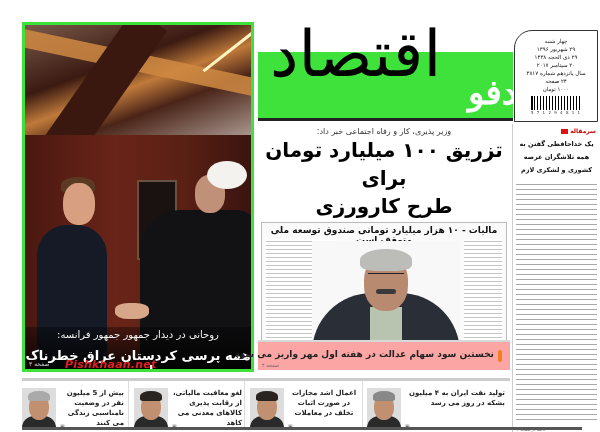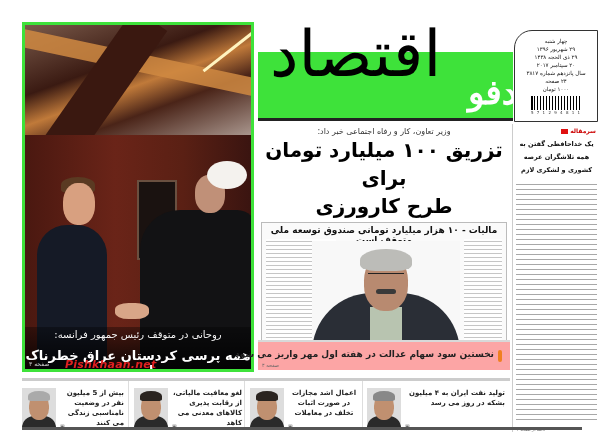--- a/index.html
+++ b/index.html
@@ -152,21 +152,21 @@
     <div class="door"></div>
     <div class="person-left-body"></div>
     <div class="person-left-hair"></div>
     <div class="person-left-head"></div>
     <div class="person-right-body"></div>
     <div class="person-right-head"></div>
     <div class="turban"></div>
     <div class="hands"></div>
   </div>
   <div class="photo-caption">
-    <div class="caption-kicker">روحانی در متوقف رئیس جمهور فرانسه:</div>
+    <div class="caption-kicker">روحانی در دیدار جمهور جمهور فرانسه:</div>
     <div class="caption-title">همه پرسی کردستان عراق خطرناک است</div>
     <div class="caption-page">صفحه ۳</div>
     <div class="watermark">Pishkhaan.net</div>
   </div>
 </div>
 
 <div class="masthead">
   <div class="masthead-green"></div>
   <div class="masthead-green-bar"></div>
   <div class="logo-big">اقتصاد</div>
@@ -178,21 +178,21 @@
     <div class="issue-line">۲۰ سپتامبر ۲۰۱۷</div>
     <div class="issue-line">سال پانزدهم شماره ۳۸۱۷</div>
     <div class="issue-line">۲۴ صفحه</div>
     <div class="issue-line">۱۰۰۰ تومان</div>
     <div class="barcode"></div>
     <div class="barcode-num">1 1 8 4 9 2 1 7 5</div>
   </div>
 </div>
 
 <div class="lead">
-  <div class="lead-kicker">وزیر تعاون، کار و رفاه اجتماعی خبر داد:</div>
+  <div class="lead-kicker">وزیر پذیری، کار و رفاه اجتماعی خبر داد:</div>
   <div class="lead-headline">تزریق ۱۰۰ میلیارد تومان برای</div>
   <div class="lead-headline">طرح کارورزی</div>
   <div class="lead-subbox">
     <div class="lead-sub">مالیات - ۱۰ هزار میلیارد تومانی صندوق توسعه ملی متوقف است</div>
     <div class="lead-text-col left"></div>
     <div class="lead-text-col right"></div>
     <div class="lead-photo">
       <div class="jacket"></div>
       <div class="shirt"></div>
       <div class="face"></div>

